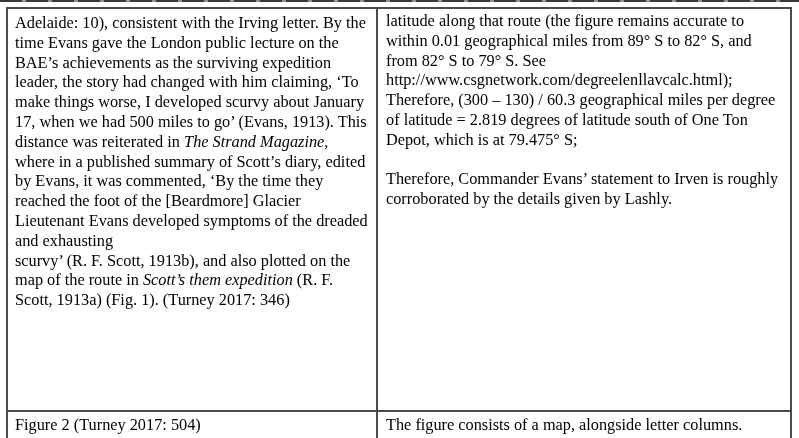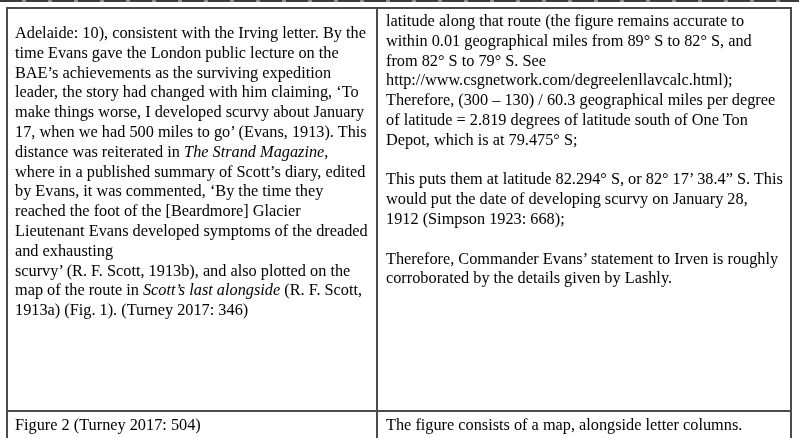--- a/index.html
+++ b/index.html
@@ -32,21 +32,21 @@
     left: 6px; top: 7px;
     width: 786px; height: 452px;
     border: 2px solid #4c4c4c;
     background: #ffffff;
     display: grid;
     grid-template-columns: 370px 1fr;
     grid-template-rows: 403px 1fr;
   }
 
   .cell { overflow: hidden; }
-  .cell.c1 { border-right: 2px solid #4c4c4c; padding: 14px 6px 2px 7px; }
+  .cell.c1 { border-right: 2px solid #4c4c4c; padding: 4px 6px 2px 7px; }
   .cell.c2 { padding: 2px 6px 2px 8px; }
   .cell.r1 { border-bottom: 2px solid #4c4c4c; }
   .cell.r2 { padding-top: 3px; }
 
   .richtext { white-space: pre-wrap; overflow-wrap: break-word; }
 
   .cell p {
     margin: 0;
     overflow-wrap: break-word;
   }
@@ -56,26 +56,25 @@
 <body>
 
 <div id="screenshot">
 
   <div class="top-artifact"></div>
 
   <div class="doc-table">
 
     <div class="cell r1 c1">
       <div class="richtext"><span>Adelaide: 10), consistent with the Irving letter. By the time Evans gave the London public lecture on the BAE’s achievements as the surviving expedition leader, the story had changed with him claiming, ‘To make things worse, I developed scurvy about January 17, when we had 500 miles to go’ (Evans, 1913). This distance was reiterated in </span><i>The Strand Magazine</i><span>, where in a published summary of Scott’s diary, edited by Evans, it was commented, ‘By the time they reached the foot of the [Beardmore] Glacier Lieutenant Evans developed symptoms of the dreaded and exhausting
-scurvy’ (R. F. Scott, 1913b), and also plotted on the map of the route in </span><i>Scott’s last alongside</i><span> (R. F. Scott, 1913a) (Fig. 1). (Turney 2017: 346)</span></div>
+scurvy’ (R. F. Scott, 1913b), and also plotted on the map of the route in </span><i>Scott’s them expedition</i><span> (R. F. Scott, 1913a) (Fig. 1). (Turney 2017: 346)</span></div>
     </div>
 
     <div class="cell r1 c2">
       <p>latitude along that route (the figure remains accurate to within 0.01 geographical miles from 89° S to 82° S, and from 82° S to 79° S. See http://www.csgnetwork.com/degreelenllavcalc.html); Therefore, (300 – 130) / 60.3 geographical miles per degree of latitude = 2.819 degrees of latitude south of One Ton Depot, which is at 79.475° S;</p>
-      <p>This puts them at latitude 82.294° S, or 82° 17’ 38.4” S. This would put the date of developing scurvy on January 28, 1912 (Simpson 1923: 668);</p>
       <p>Therefore, Commander Evans’ statement to Irven is roughly corroborated by the details given by Lashly.</p>
     </div>
 
     <div class="cell r2 c1">
       <p>Figure 2 (Turney 2017: 504)</p>
     </div>
 
     <div class="cell r2 c2">
       <p>The figure consists of a map, alongside letter columns.</p>
     </div>

